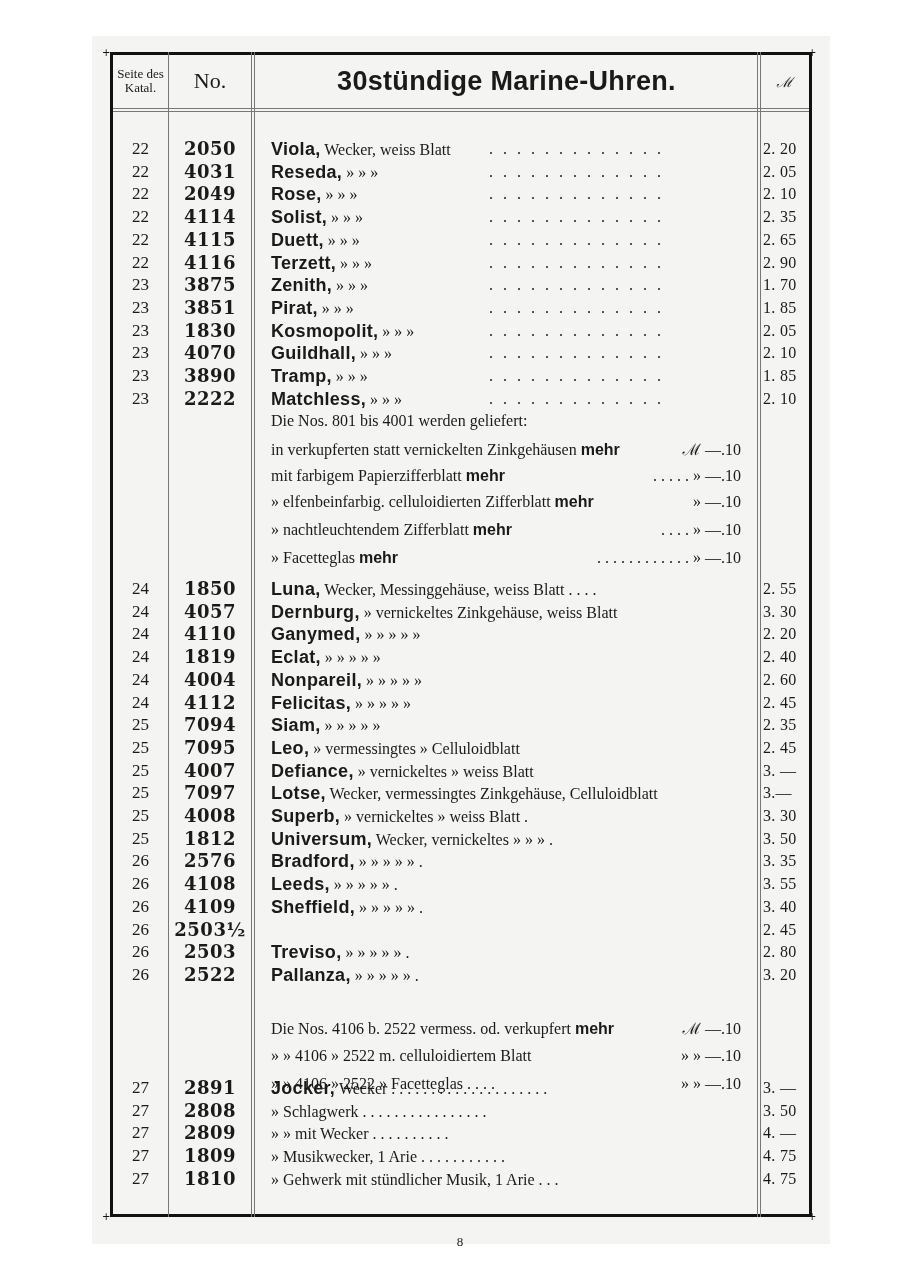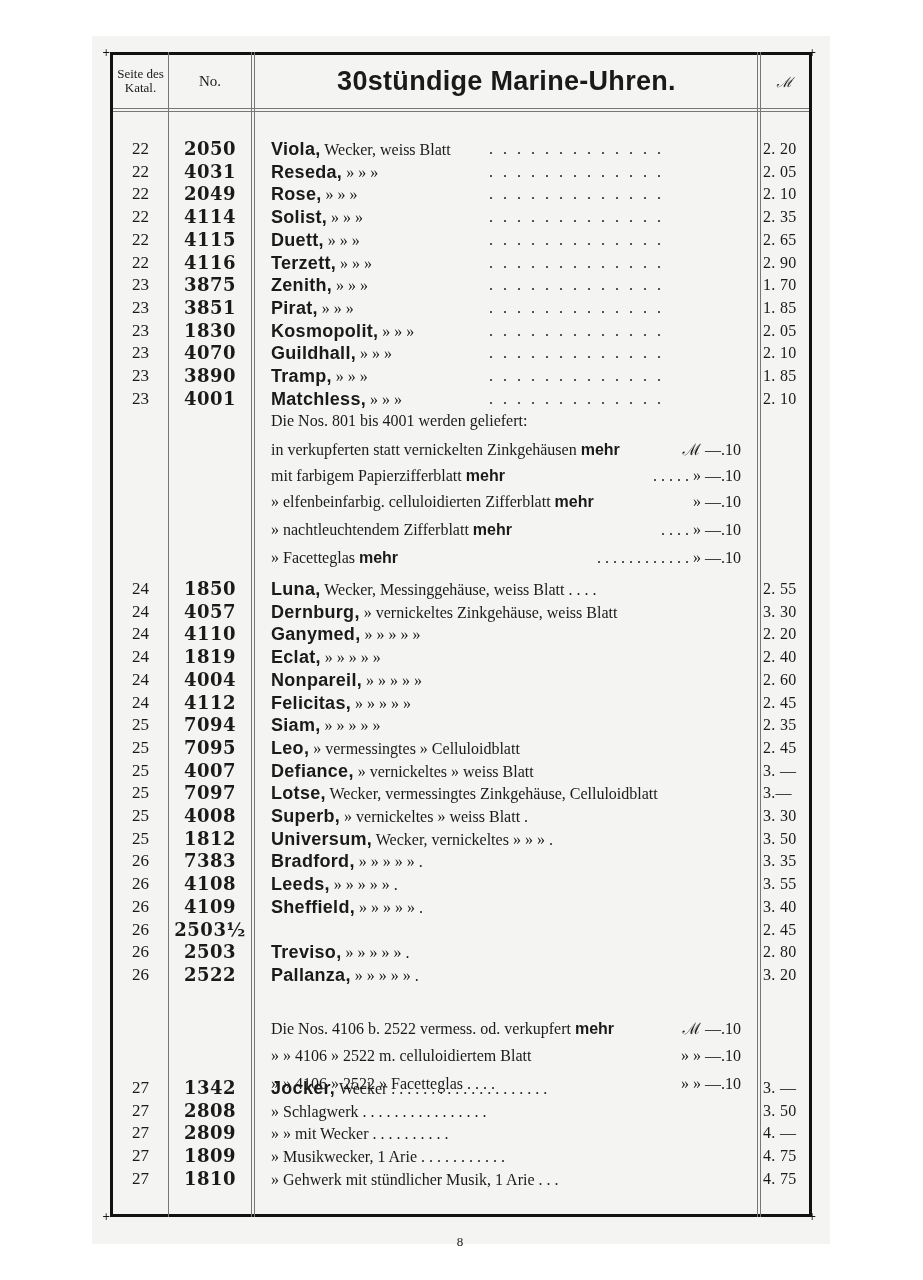--- a/index.html
+++ b/index.html
@@ -9,21 +9,21 @@
   .frame { position:absolute; left:110px; top:52px; width:702px; height:1165px;
            border-left:3px solid #111; border-right:3px solid #111;
            border-top:3px solid #111; border-bottom:3px solid #111; box-sizing:border-box; }
   .vline { position:absolute; top:52px; height:1165px; width:1px; background:#777; }
   .vline.d { width:4px; border-left:1px solid #777; border-right:1px solid #777; background:transparent; box-sizing:border-box; }
   .hd-line { position:absolute; left:113px; width:696px; top:108px; height:4px;
              border-top:1px solid #777; border-bottom:1px solid #777; box-sizing:border-box; }
   .tick { position:absolute; font-size:10px; color:#111; font-family:"DejaVu Sans",sans-serif; line-height:10px; }
   .hdr { position:absolute; top:55px; height:52px; display:flex; align-items:center; justify-content:center; text-align:center; }
   .hdr-seite { left:113px; width:55px; font-size:13px; line-height:14px; }
-  .hdr-no { left:169px; width:82px; font-size:15px; }
+  .hdr-no { left:169px; width:82px; font-size:22px; }
   .hdr-title { left:256px; width:501px; font-family:"Liberation Sans","DejaVu Sans",sans-serif; font-weight:bold; font-size:27px; letter-spacing:0.3px; }
   .hdr-mark { left:760px; width:49px; font-style:italic; font-size:14px; }
   .row { position:absolute; left:113px; width:584px; height:22px; }
   .row > span { position:absolute; top:0; line-height:22px; white-space:nowrap; }
   .c-page { left:0; width:55px; text-align:center; font-size:17px; }
   .c-no { left:56px; width:82px; text-align:center; font-weight:bold; font-size:18px; font-family:"DejaVu Serif",serif; letter-spacing:0.5px; }
   .c-desc { left:158px; width:470px; font-size:16px; }
   .c-name { font-family:"Liberation Sans","DejaVu Sans",sans-serif; font-weight:bold; font-size:18px; letter-spacing:0.3px; }
   .c-rest { }
   .c-price { left:650px; width:46px; text-align:left; font-size:16px; letter-spacing:0.3px; }
@@ -115,21 +115,21 @@
       <span class="c-desc"><span class="c-name">Guildhall,</span> <span class="c-rest">»  »  »</span><span class="dots">.............</span></span>
     </div>
     <div class="row" style="top: 365px;">
       <span class="c-page">23</span>
       <span class="c-no">3890</span>
       <span class="c-price">1. 85</span>
       <span class="c-desc"><span class="c-name">Tramp,</span> <span class="c-rest">»  »  »</span><span class="dots">.............</span></span>
     </div>
     <div class="row" style="top: 387.7px;">
       <span class="c-page">23</span>
-      <span class="c-no">4001</span>
+      <span class="c-no">2222</span>
       <span class="c-price">2. 10</span>
       <span class="c-desc"><span class="c-name">Matchless,</span> <span class="c-rest">»  »  »</span><span class="dots">.............</span></span>
     </div>
     <div class="note center" style="top: 407px;"><span>Die Nos. 801 bis 4001 werden geliefert:</span></div>
     <div class="note" style="top: 436px;"><span>in verkupferten statt vernickelten Zinkgehäusen</span> <b>mehr</b><span style="position: absolute; right: 0px;">ℳ —.10</span></div>
     <div class="note" style="top: 461.6px;"><span>mit farbigem Papierzifferblatt</span> <b>mehr</b><span style="position: absolute; right: 0px;">. . . . .  » —.10</span></div>
     <div class="note" style="top: 488px;"><span>»  elfenbeinfarbig. celluloidierten Zifferblatt</span> <b>mehr</b><span style="position: absolute; right: 0px;">» —.10</span></div>
     <div class="note" style="top: 516.2px;"><span>»  nachtleuchtendem Zifferblatt</span> <b>mehr</b><span style="position: absolute; right: 0px;">. . . .  » —.10</span></div>
     <div class="note" style="top: 543.5px;"><span>»  Facetteglas</span> <b>mehr</b><span style="position: absolute; right: 0px;">. . . . . . . . . . . .  » —.10</span></div>
     <div class="row" style="top: 578px;">
@@ -199,21 +199,21 @@
       <span class="c-desc"><span class="c-name">Superb,</span> <span class="c-rest">»   vernickeltes        »        weiss Blatt .</span></span>
     </div>
     <div class="row" style="top: 827.7px;">
       <span class="c-page">25</span>
       <span class="c-no">1812</span>
       <span class="c-price">3. 50</span>
       <span class="c-desc"><span class="c-name">Universum,</span> <span class="c-rest">Wecker, vernickeltes  »        »    » .</span></span>
     </div>
     <div class="row" style="top: 850.4px;">
       <span class="c-page">26</span>
-      <span class="c-no">7383</span>
+      <span class="c-no">2576</span>
       <span class="c-price">3. 35</span>
       <span class="c-desc"><span class="c-name">Bradford,</span> <span class="c-rest">»     »     »     »    »  .</span></span>
     </div>
     <div class="row" style="top: 873.1px;">
       <span class="c-page">26</span>
       <span class="c-no">4108</span>
       <span class="c-price">3. 55</span>
       <span class="c-desc"><span class="c-name">Leeds,</span> <span class="c-rest">»     »     »     »    »  .</span></span>
     </div>
     <div class="row" style="top: 895.8px;">
@@ -237,21 +237,21 @@
       <span class="c-page">26</span>
       <span class="c-no">2522</span>
       <span class="c-price">3. 20</span>
       <span class="c-desc"><span class="c-name">Pallanza,</span> <span class="c-rest">»     »     »     »    »  .</span></span>
     </div>
     <div class="note" style="top: 1015px;"><span>Die Nos. 4106 b. 2522 vermess. od. verkupfert</span> <b>mehr</b><span style="position: absolute; right: 0px;">ℳ —.10</span></div>
     <div class="note" style="top: 1042.3px;"><span>»    »  4106  »  2522 m. celluloidiertem Blatt</span><span style="position: absolute; right: 0px;">»      » —.10</span></div>
     <div class="note" style="top: 1069.6px;"><span>»    »  4106  »  2522  »  Facetteglas  . . . .</span><span style="position: absolute; right: 0px;">»      » —.10</span></div>
     <div class="row" style="top: 1077px;">
       <span class="c-page">27</span>
-      <span class="c-no">1342</span>
+      <span class="c-no">2891</span>
       <span class="c-price">3. —</span>
       <span class="c-desc"><span class="c-name">Jocker,</span> <span class="c-rest">Wecker . . . . . . . . . . . . . . . . . . . .</span></span>
     </div>
     <div class="row" style="top: 1099.7px;">
       <span class="c-page">27</span>
       <span class="c-no">2808</span>
       <span class="c-price">3. 50</span>
       <span class="c-desc"><span class="c-name"></span> <span class="c-rest">»       Schlagwerk . . . . . . . . . . . . . . . .</span></span>
     </div>
     <div class="row" style="top: 1122.4px;">

